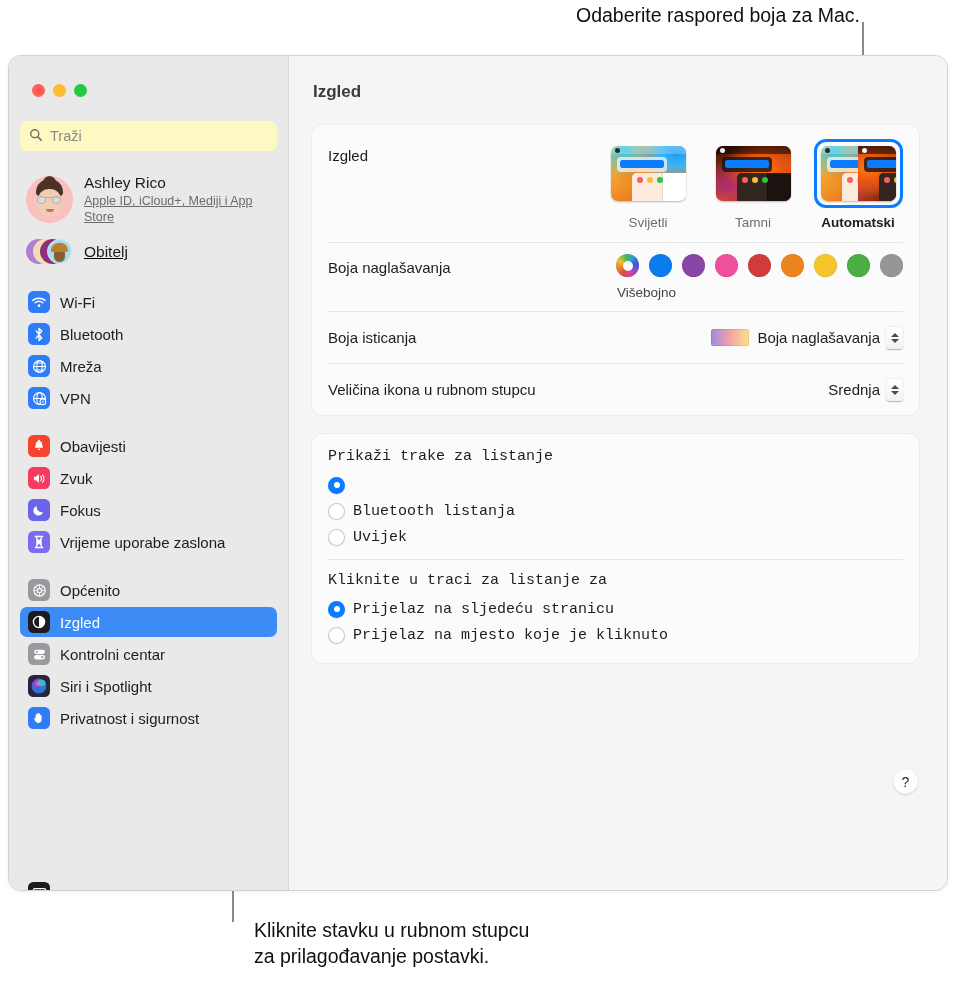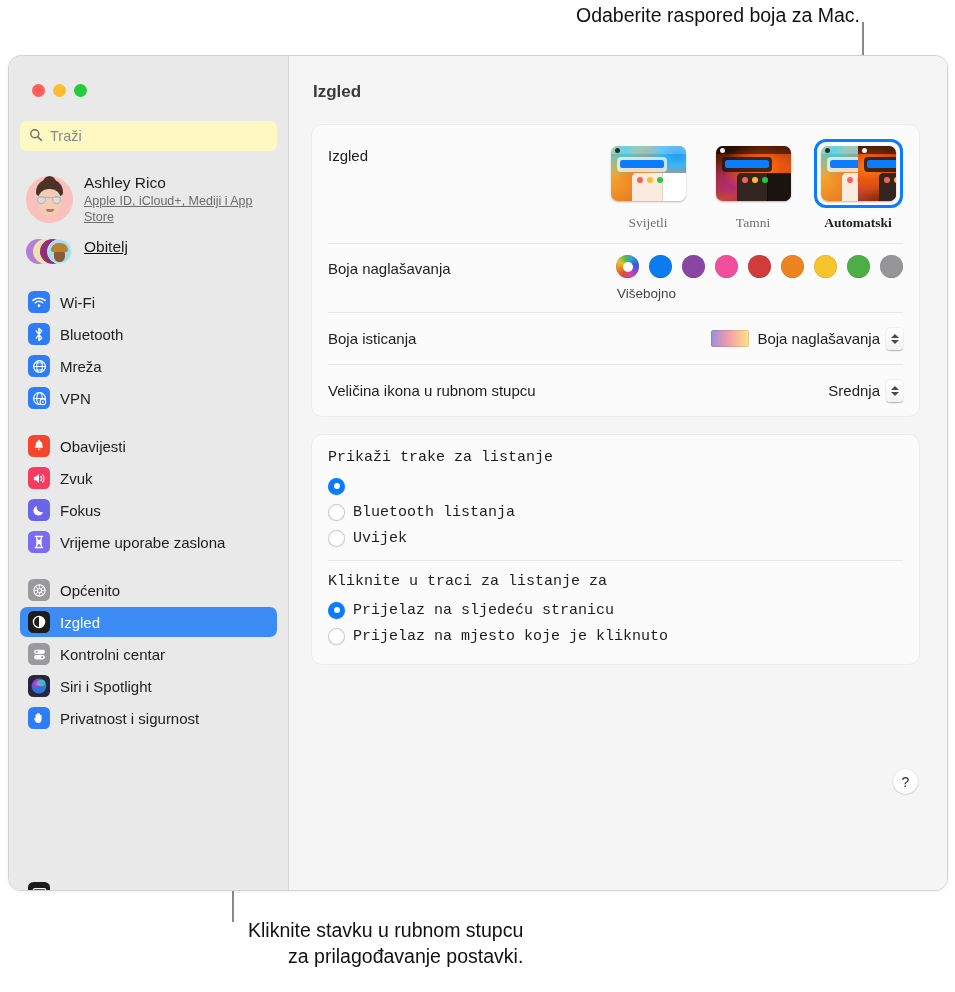--- a/index.html
+++ b/index.html
@@ -14,21 +14,21 @@
 
   
   .callout-text {
     position: absolute;
     font-size: 19.5px;
     color: #111;
     line-height: 1.33;
     white-space: pre-line;
   }
   #callout-top { top: 3px; right: 95px; text-align: right; }
-  #callout-bottom { left: 248px; top: 918px; text-align: right; }
+  #callout-bottom { left: 254px; top: 918px; }
   .leader {
     position: absolute;
     width: 2px;
     background: #8a8a8a;
   }
   #leader-top { left: 862px; top: 22px; height: 158px; }
   #leader-bottom { left: 232px; top: 707px; height: 215px; }
 
   
   .window {
@@ -98,21 +98,21 @@
   .avatar .lens.l { left:11px; }
   .avatar .lens.r { left:26px; }
   .avatar .mouth { position:absolute; left:20px; top:33px; width:8px; height:3px;
     background:#c4706a; border-radius:0 0 5px 5px; }
 
   .account-text { min-width: 0; }
   .account-name { font-size: 15.5px; color: #1d1d1f; font-weight: 400; line-height: 1.25; }
   .account-sub { font-size: 12.5px; color: #6b6b6b; line-height: 1.28; margin-top: 1px; text-decoration: underline; }
 
   .family {
-    display: flex; align-items: flex-start; gap: 11px;
+    display: flex; align-items: center; gap: 11px;
     margin-top: 6px; padding: 3px 6px; border-radius: 8px; text-decoration: underline;
   }
   .family-icons { width: 47px; height: 28px; position: relative; flex: none; }
   .fi { position: absolute; width: 25px; height: 25px; border-radius: 50%; top: 1px; }
   .fi.a { left: 0;  background: #b07fd8; }
   .fi.b { left: 7px;  background: #f2dfae; }
   .fi.c { left: 14px; background: #8e2f7a; }
   .fi.d { left: 21px; background: #a8dbec; border: 1px solid #cfe9f3; }
   .fi.d .hat { position:absolute; left:3px; top:3px; width:17px; height:9px;
     background:#b6822f; border-radius: 9px 9px 2px 2px; }
@@ -172,21 +172,21 @@
     position: relative;
   }
   .row:first-child { border-top: none; }
   .row-label { font-size: 15px; color: #1d1d1f; flex: 1; }
   .row-right { display: flex; align-items: center; gap: 8px; }
 
   
   .appearance-row { align-items: flex-start; padding: 14px 0 12px; min-height: 0; }
   .appearance-row .row-label { padding-top: 8px; }
   .themes { display: flex; gap: 15px; }
-  .theme { width: 90px; display: flex; flex-direction: column; align-items: center; gap: 7px; font-family: Liberation Serif, serif; }
+  .theme { width: 90px; display: flex; flex-direction: column; align-items: center; gap: 7px; }
   .thumb-wrap { padding: 4px; border-radius: 12px; border: 3px solid transparent; }
   .theme.selected .thumb-wrap { border-color: #0a7cff; }
   .thumb {
     width: 75px; height: 55px; border-radius: 7px;
     position: relative; overflow: hidden;
     box-shadow: 0 1px 2px rgba(0,0,0,0.28);
   }
   .thumb .half { position: absolute; top: 0; bottom: 0; overflow: hidden; }
   .wall-light {
     position: absolute; inset: 0;

